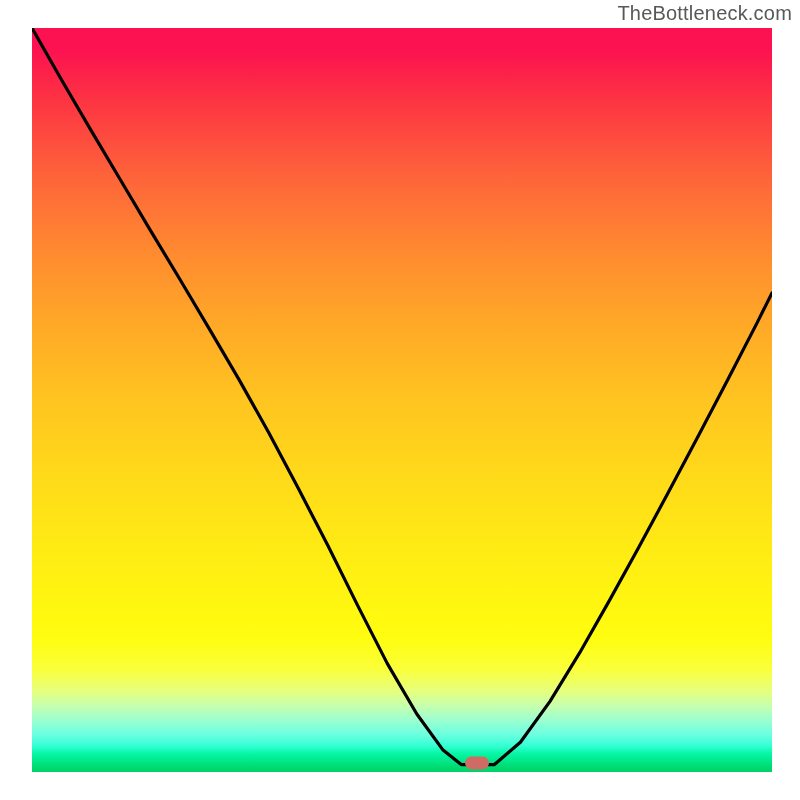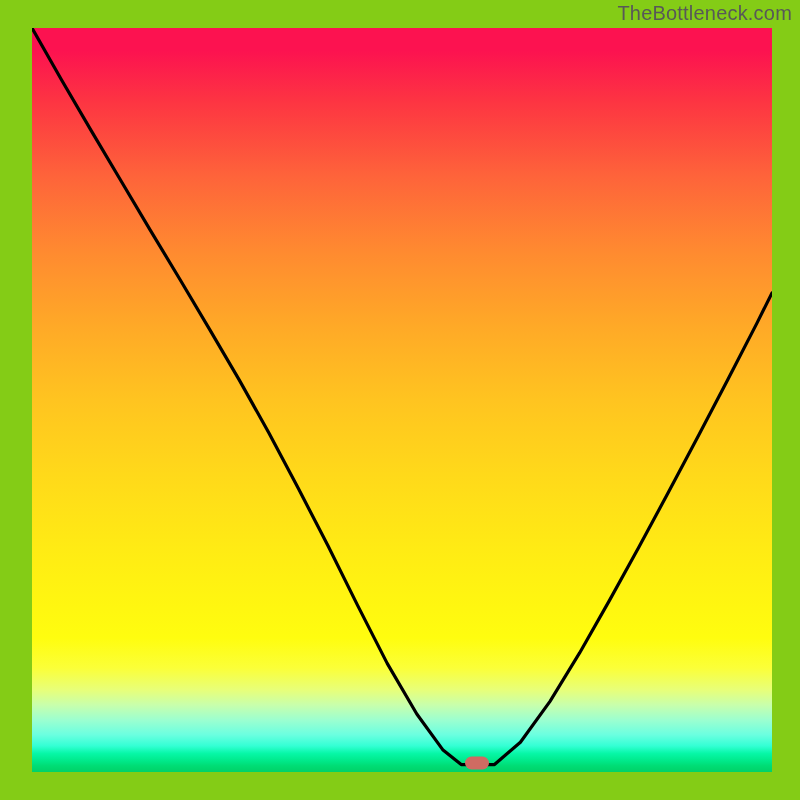--- a/index.html
+++ b/index.html
@@ -8,21 +8,21 @@
     width: 800px;
     height: 800px;
     background: #000;
     overflow: hidden;
     font-family: Arial, Helvetica, sans-serif;
   }
   .frame {
     position: relative;
     width: 800px;
     height: 800px;
-    background: #84cc16;
+    background: #ffffff;
   }
   .watermark {
     position: absolute;
     top: 2px;
     right: 8px;
     color: #585858;
     font-size: 20px;
     font-weight: 500;
     letter-spacing: 0.2px;
     z-index: 20;

